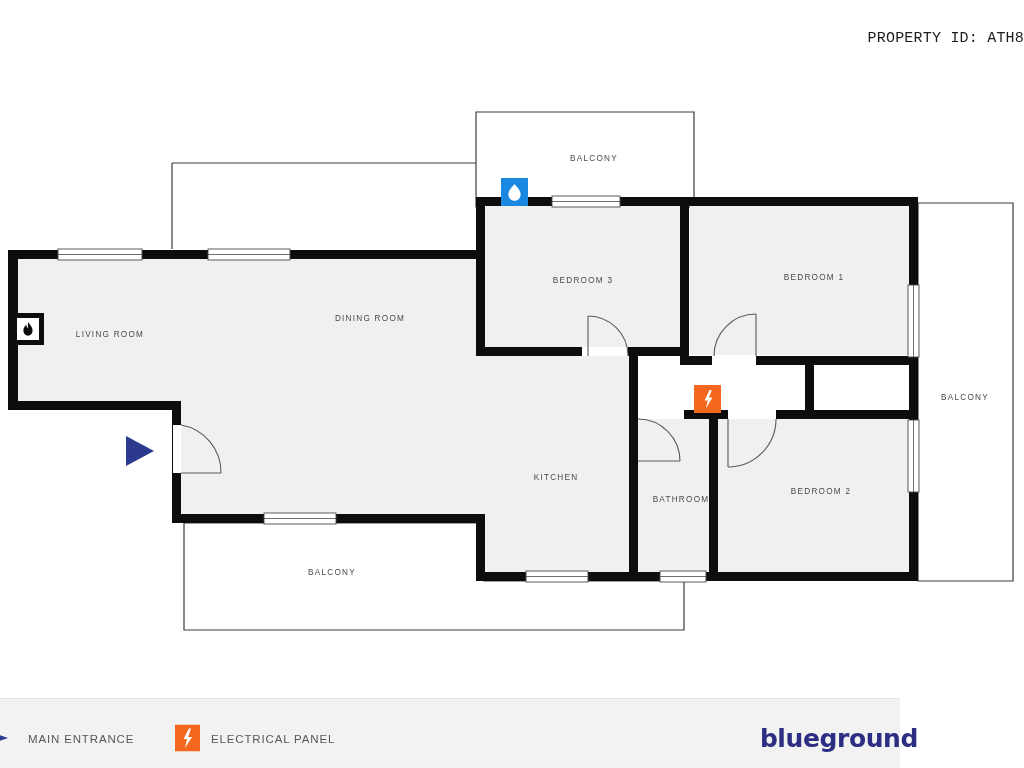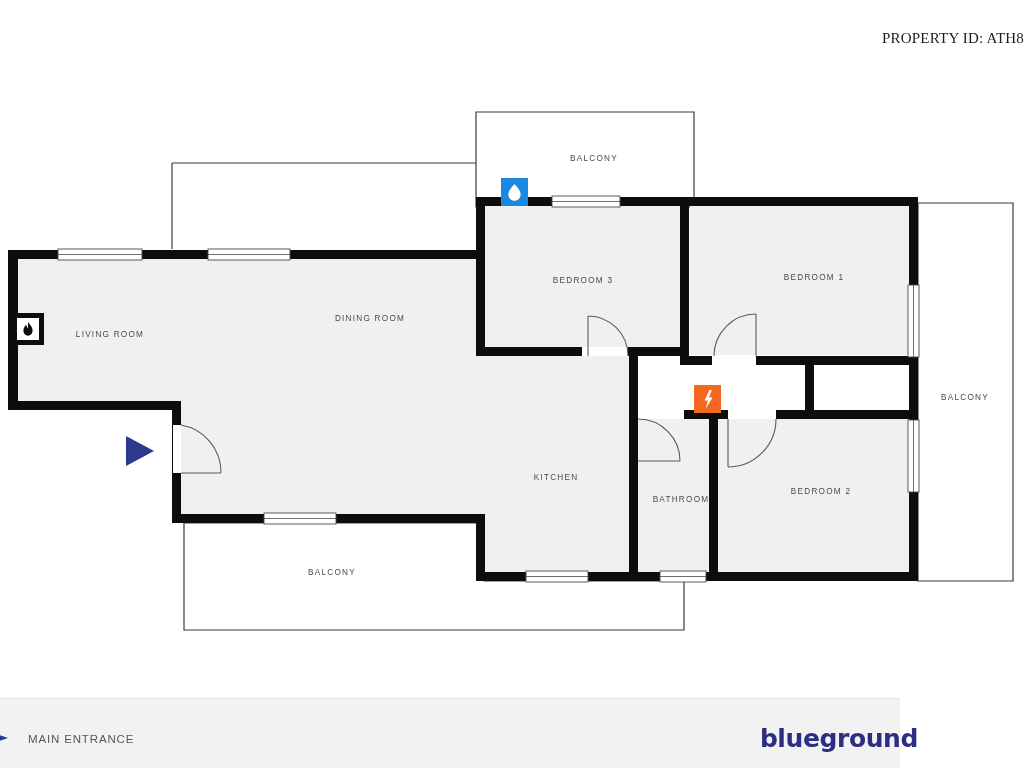--- a/index.html
+++ b/index.html
@@ -18,21 +18,21 @@
 
   
   #property-id {
     position: absolute;
     top: 30px;
     right: 0px;
     font-size: 15px;
     letter-spacing: 0.2px;
     color: #1d1d1d;
     white-space: nowrap;
-    font-family: Liberation Serif, serif;
+    font-family: Liberation Mono, monospace;
     margin-left: 24px;
   }
 
   
   #plan-canvas {
     position: absolute;
     left: 0;
     top: 0;
     width: 1024px;
     height: 690px;
@@ -283,16 +283,25 @@
 
   <div class="legend-item" id="legend-entrance">
     <span class="legend-swatch">
       <svg width="25" height="27" viewBox="0 0 25 27">
         <polygon points="0,8 0,19 16,13.5" fill="#2b3a8f"></polygon>
       </svg>
     </span>
     <span class="legend-label">MAIN ENTRANCE</span>
   </div>
 
+  <div class="legend-item" id="legend-electrical">
+    <span class="legend-swatch">
+      <svg width="25" height="27" viewBox="0 0 25 27">
+        <rect x="0" y="0" width="25" height="27" fill="#f4671f"></rect>
+        <polygon points="14,4 8.5,14.5 12,14.5 10,23.5 17,12.5 13.2,12.5 16,4" fill="#ffffff"></polygon>
+      </svg>
+    </span>
+    <span class="legend-label">ELECTRICAL PANEL</span>
+  </div>
 
 
   <div id="brand-logo">blueground</div>
 </div>
 
 </body></html>

